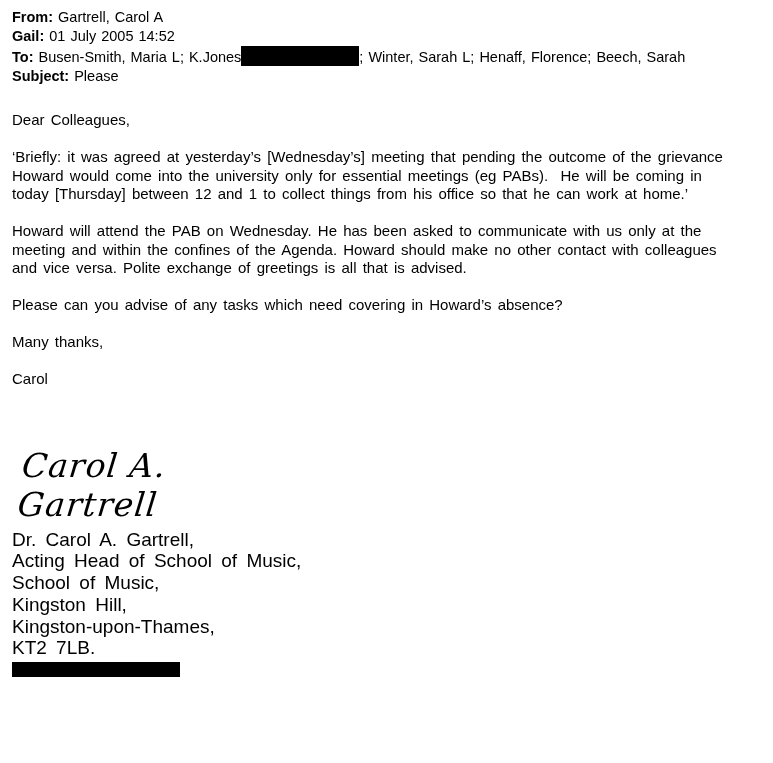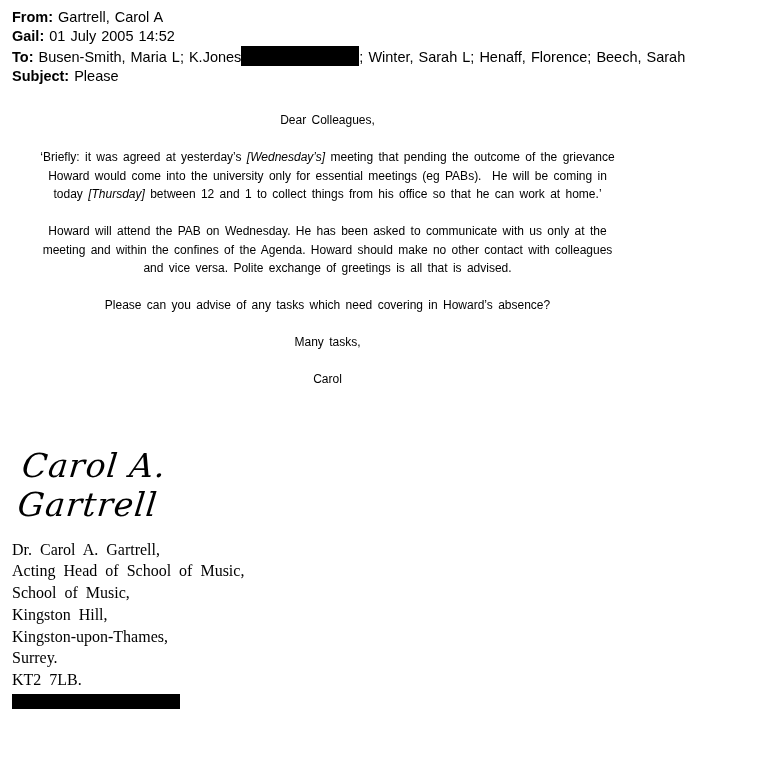--- a/index.html
+++ b/index.html
@@ -24,43 +24,43 @@
   .hdr-label { font-weight: bold; margin-right: 5px; }
   .redact-inline {
     display: inline-block;
     width: 118px;
     height: 20px;
     background: #000;
     vertical-align: -4px;
   }
 
   
-  .body-text { margin-top: 25px; font-size: 12px; line-height: 18.5px; word-spacing: 2px; text-align: center; }
+  .body-text { margin-top: 25px; font-size: 15px; line-height: 18.5px; word-spacing: 2px; }
   .para { margin: 0 0 18.5px 0; }
   .para .tline { white-space: pre; }
-  .it { font-style: italic; }
+  .it { }
 
   
   .script-sig {
     margin-top: 57px;
     margin-left: 4px;
     font-family: "DejaVu Serif", serif;
     font-style: italic;
     font-size: 33px;
     letter-spacing: 1px;
     transform: skewX(-6deg);
     transform-origin: left bottom;
     width: 280px;
   }
 
   
   .sig-block {
-    margin-top: 15px;
-    font-family: Liberation Serif, serif;
-    font-size: 16px;
+    margin-top: 5px;
+    font-family: Liberation Sans, sans-serif;
+    font-size: 19px;
     line-height: 21.8px;
     word-spacing: 4px;
   }
 
   
   .redact-footer {
     width: 168px;
     height: 15px;
     background: #000;
     margin-top: 3px;
@@ -92,31 +92,30 @@
         <div class="tline"><span>‘Briefly: it was agreed at yesterday’s </span><span class="it">[Wednesday’s]</span><span> meeting that pending the outcome of the grievance</span></div>
         <div class="tline"><span>Howard would come into the university only for essential meetings (eg PABs).  He will be coming in</span></div>
         <div class="tline"><span>today </span><span class="it">[Thursday]</span><span> between 12 and 1 to collect things from his office so that he can work at home.’</span></div>
       </div>
     <div class="para">
         <div class="tline"><span>Howard will attend the PAB on Wednesday. He has been asked to communicate with us only at the</span></div>
         <div class="tline"><span>meeting and within the confines of the Agenda. Howard should make no other contact with colleagues</span></div>
         <div class="tline"><span>and vice versa. Polite exchange of greetings is all that is advised.</span></div>
       </div>
     <div class="para">Please can you advise of any tasks which need covering in Howard’s absence?</div>
-    <div class="para">Many tasks,</div>
+    <div class="para">Many thanks,</div>
     <div class="para">Carol</div>
   </div>
 
   <div class="script-sig">Carol A. Gartrell</div>
 
   <div class="sig-block">
       <div>Dr. Carol A. Gartrell,</div>
       <div>Acting Head of School of Music,</div>
       <div>School of Music,</div>
       <div>Kingston Hill,</div>
       <div>Kingston-upon-Thames,</div>
-      <div>Surrey.</div>
       <div>KT2 7LB.</div>
     </div>
 
   <div class="redact-footer"></div>
 
 </div>
 
 </body></html>

